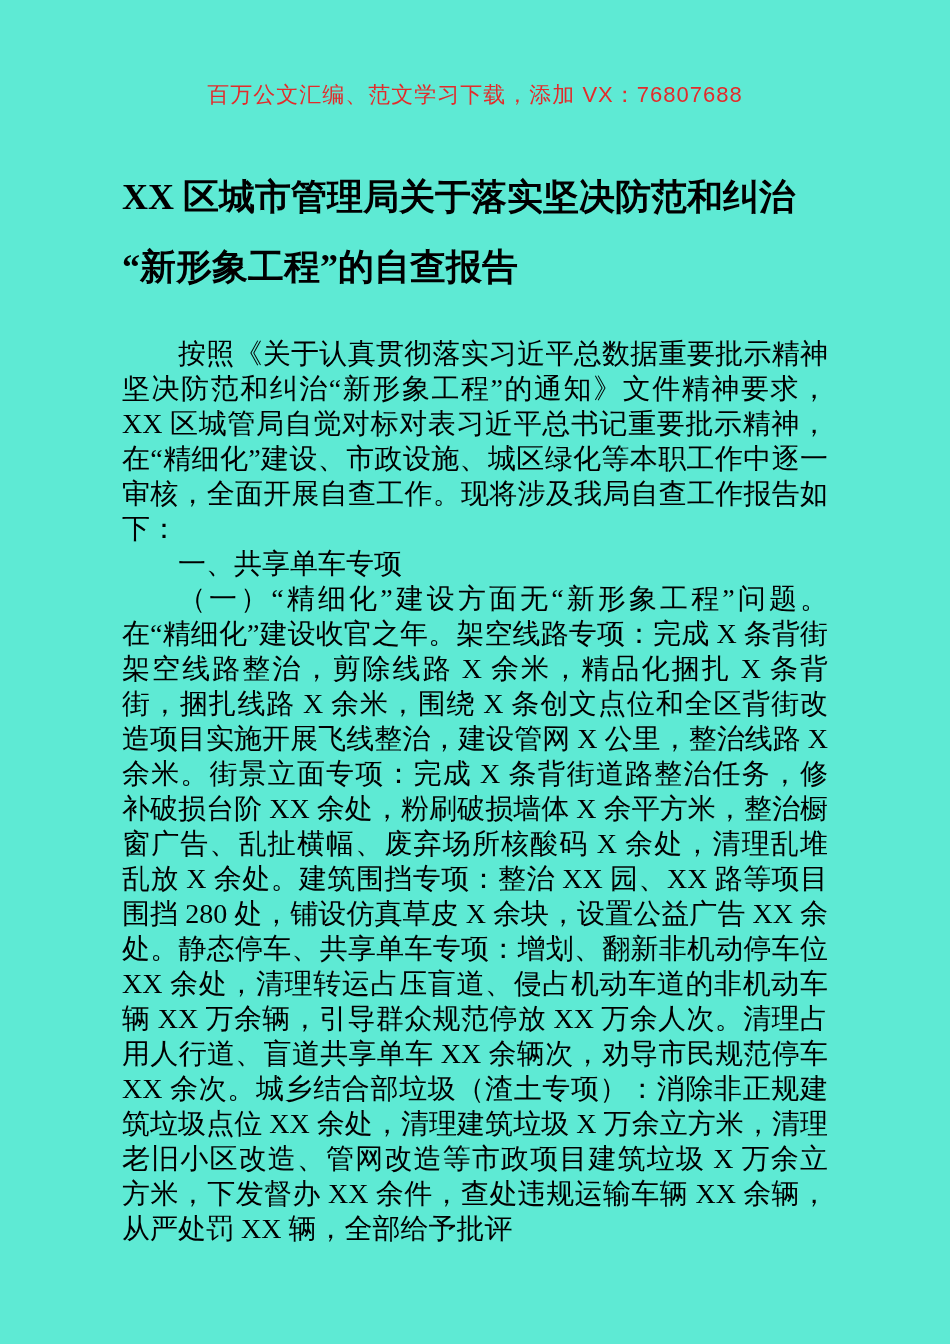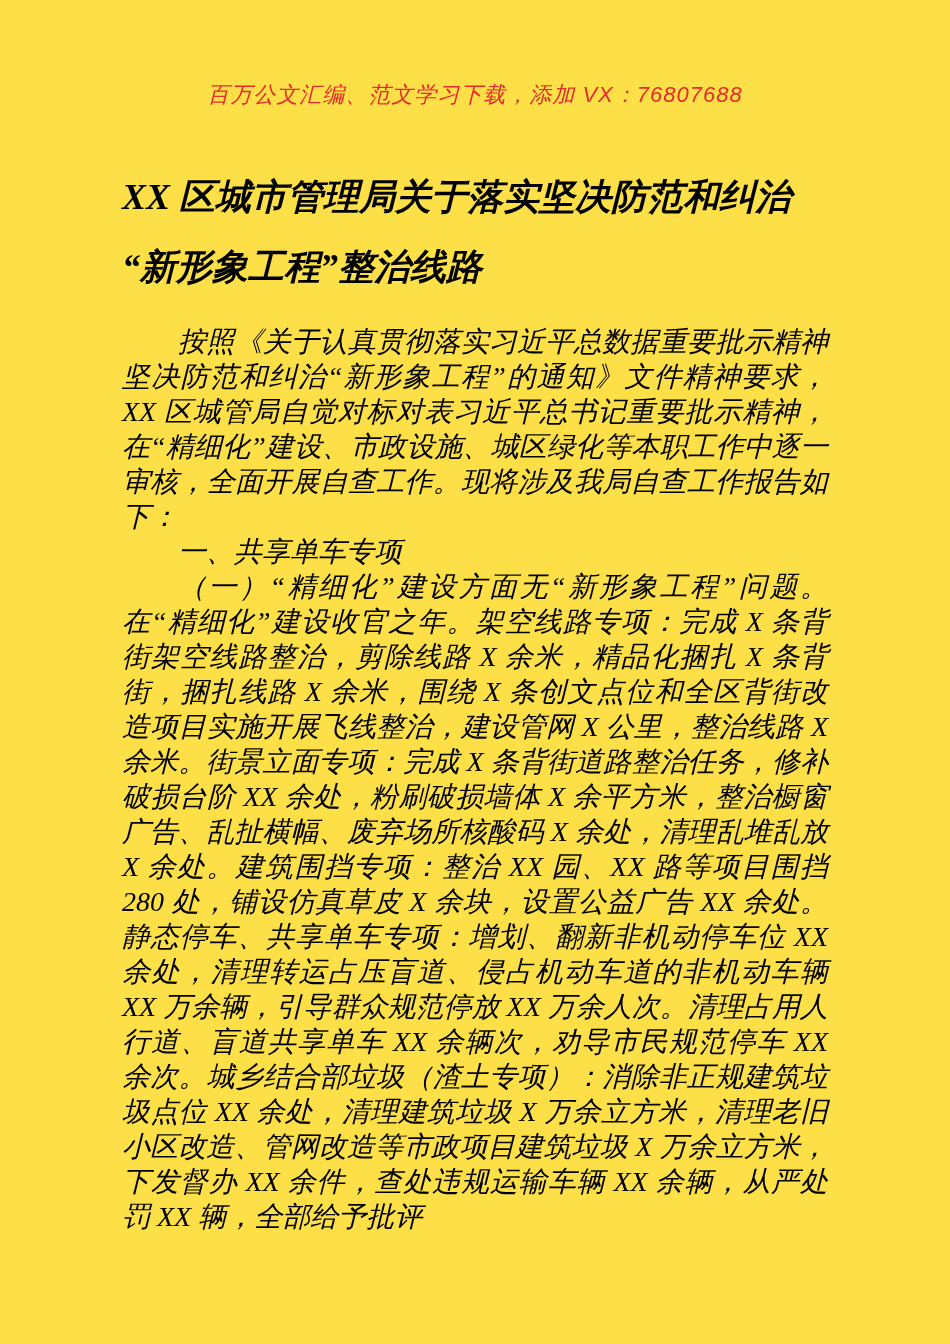--- a/index.html
+++ b/index.html
@@ -5,25 +5,24 @@
   html, body {
     margin: 0;
     padding: 0;
     background: #ffffff;
   }
   .page {
     position: relative;
     width: 950px;
     height: 1344px;
     margin: 0 auto;
-    background: #fde047;
+    background: #5eead4;
     color: #000000;
     font-family: "Liberation Serif", "DejaVu Serif", serif;
     overflow: hidden;
-    font-style: italic;
   }
   .header-note {
     position: absolute;
     top: 80px;
     left: 0;
     width: 100%;
     text-align: center;
     font-size: 22px;
     line-height: 30px;
     font-family: "Liberation Sans", "DejaVu Sans", sans-serif;
@@ -33,21 +32,21 @@
     position: absolute;
     top: 162px;
     left: 122px;
     width: 706px;
     font-size: 36px;
     line-height: 70px;
     font-weight: bold;
   }
   .doc-body {
     position: absolute;
-    top: 324px;
+    top: 336px;
     left: 122px;
     width: 706px;
     font-size: 28px;
     line-height: 35px;
     text-align: justify;
   }
   .doc-body p {
     margin: 0;
     padding: 0;
     text-indent: 2em;
@@ -55,21 +54,21 @@
 </style>
 </head>
 <body>
 
 <div class="page">
 
   <div class="header-note" style="color: rgb(227, 43, 43);">百万公文汇编、范文学习下载，添加 VX：76807688</div>
 
   <div class="doc-title">
     <div>XX 区城市管理局关于落实坚决防范和纠治</div>
-    <div>“新形象工程”整治线路</div>
+    <div>“新形象工程”的自查报告</div>
   </div>
 
   <div class="doc-body">
     <p>按照《关于认真贯彻落实习近平总数据重要批示精神坚决防范和纠治“新形象工程”的通知》文件精神要求，XX 区城管局自觉对标对表习近平总书记重要批示精神，在“精细化”建设、市政设施、城区绿化等本职工作中逐一审核，全面开展自查工作。现将涉及我局自查工作报告如下：</p>
     <p>一、共享单车专项</p>
     <p>（一）“精细化”建设方面无“新形象工程”问题。在“精细化”建设收官之年。架空线路专项：完成 X 条背街架空线路整治，剪除线路 X 余米，精品化捆扎 X 条背街，捆扎线路 X 余米，围绕 X 条创文点位和全区背街改造项目实施开展飞线整治，建设管网 X 公里，整治线路 X 余米。街景立面专项：完成 X 条背街道路整治任务，修补破损台阶 XX 余处，粉刷破损墙体 X 余平方米，整治橱窗广告、乱扯横幅、废弃场所核酸码 X 余处，清理乱堆乱放 X 余处。建筑围挡专项：整治 XX 园、XX 路等项目围挡 280 处，铺设仿真草皮 X 余块，设置公益广告 XX 余处。静态停车、共享单车专项：增划、翻新非机动停车位 XX 余处，清理转运占压盲道、侵占机动车道的非机动车辆 XX 万余辆，引导群众规范停放 XX 万余人次。清理占用人行道、盲道共享单车 XX 余辆次，劝导市民规范停车 XX 余次。城乡结合部垃圾（渣土专项）：消除非正规建筑垃圾点位 XX 余处，清理建筑垃圾 X 万余立方米，清理老旧小区改造、管网改造等市政项目建筑垃圾 X 万余立方米，下发督办 XX 余件，查处违规运输车辆 XX 余辆，从严处罚 XX 辆，全部给予批评</p>
   </div>
 
 </div>
 

